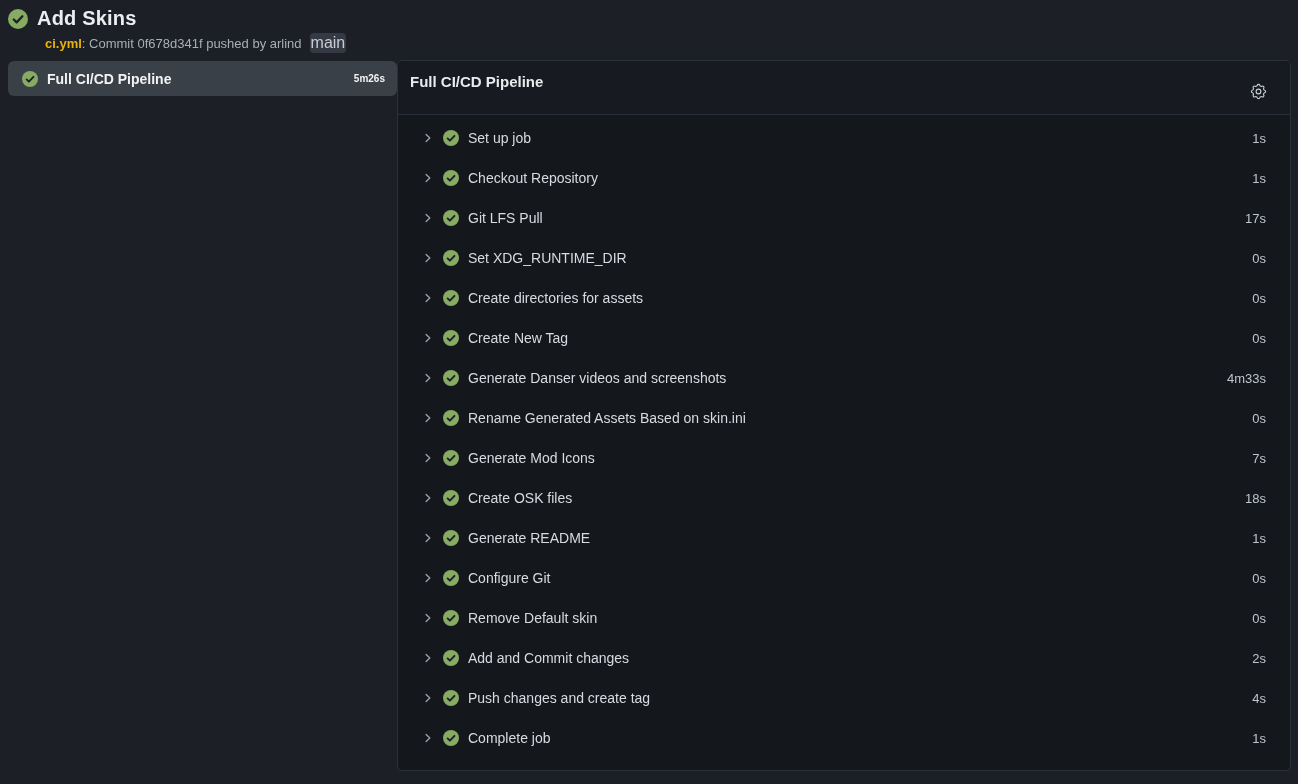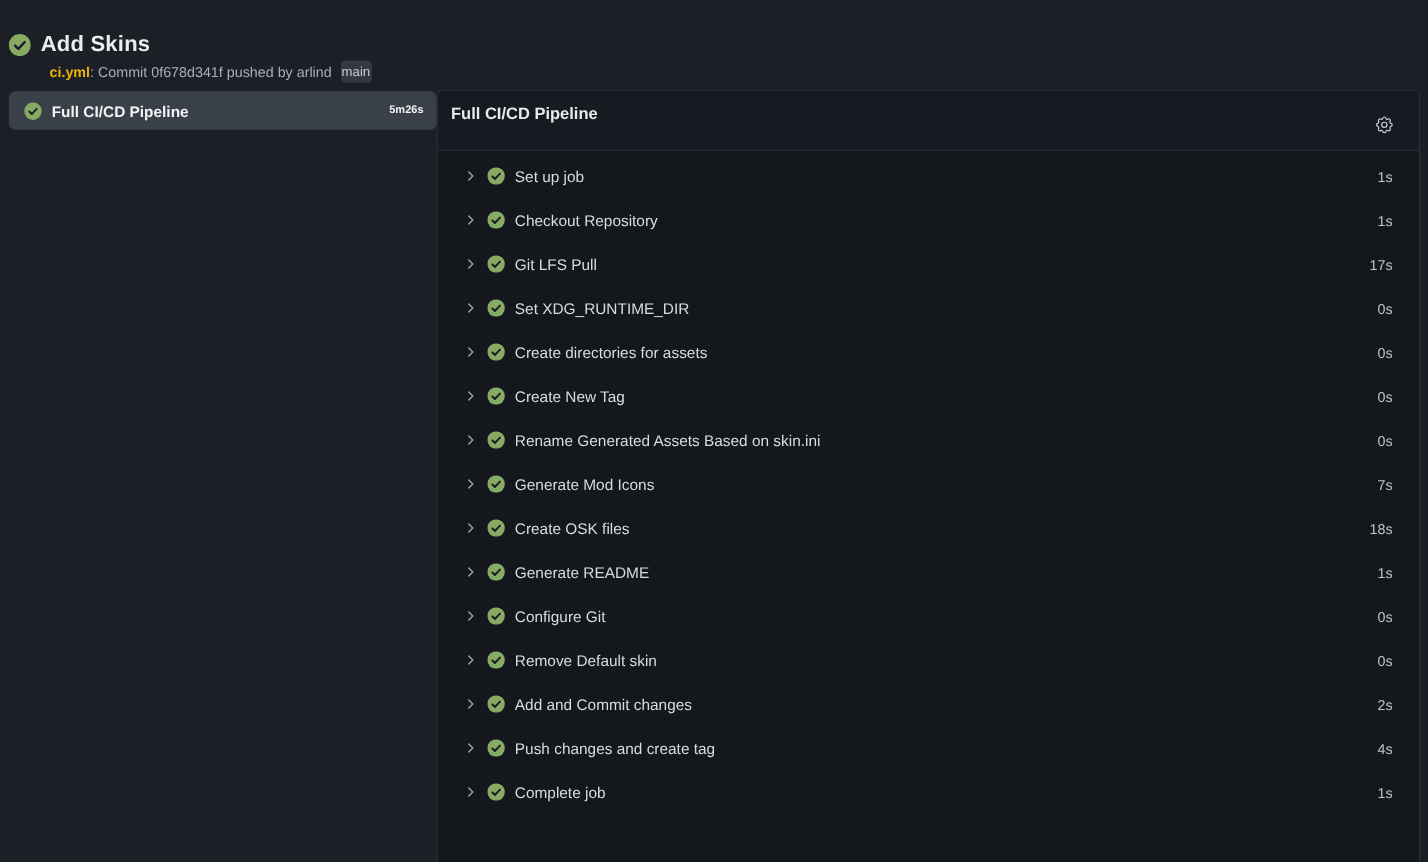--- a/index.html
+++ b/index.html
@@ -14,30 +14,30 @@
   }
   *{box-sizing:border-box;margin:0;padding:0;}
   html,body{width:1298px;height:784px;overflow:hidden;}
   body{
     background:var(--page-bg);
     font-family:"Liberation Sans","DejaVu Sans",sans-serif;
     color:#d8dbe0;
   }
   
   .run-header{padding:7px 8px 0 8px;}
-  .run-title-row{display:flex;align-items:center;gap:9px;margin-top:22px;}
+  .run-title-row{display:flex;align-items:center;gap:9px;}
   .check{display:inline-block;flex:none;}
   .check circle{fill:var(--success-green);}
   .check path{stroke:var(--check-stroke);stroke-width:1.8;fill:none;stroke-linecap:round;stroke-linejoin:round;}
   .run-title{font-size:20px;font-weight:600;color:#ecedf0;letter-spacing:.2px;}
   .run-subtitle{margin:3px 0 0 37px;font-size:13px;color:#a8aeb8;display:flex;align-items:center;}
   .wf-file{font-weight:700;color:#eab308;}
   .branch-badge{
     display:inline-block;margin-left:8px;padding:2px 1px;border-radius:4px;
-    background:var(--badge-bg);color:#c7ccd4;font-size:12px;line-height:16px;cursor:pointer;
+    background:var(--badge-bg);color:#c7ccd4;font-size:16px;line-height:16px;cursor:pointer;
   }
   
   .columns{display:flex;align-items:flex-start;padding:8px 7px 0 8px;}
   .sidebar{width:389px;flex:none;}
   .job-item{
     display:flex;align-items:center;gap:9px;
     background:var(--sidebar-item-bg);border-radius:6px;
     height:35px;padding:0 12px 0 14px;cursor:pointer;
   }
   .job-item-name{flex:1;font-size:14px;font-weight:700;color:#f2f3f5;}
@@ -184,20 +184,31 @@
       <path d="M5.5 3.2 L10.4 8 L5.5 12.8"></path>
     </svg>
     <svg class="check step-check" width="16" height="16" viewBox="0 0 16 16">
       <circle cx="8" cy="8" r="8"></circle>
       <path d="M4.6 8.4l2.3 2.3 4.6-4.9"></path>
     </svg>
     <span class="step-name">Create New Tag</span>
     <span class="step-duration">0s</span>
   </div>
 
+  <div class="step-row">
+    <svg class="step-chevron" width="12" height="12" viewBox="0 0 16 16">
+      <path d="M5.5 3.2 L10.4 8 L5.5 12.8"></path>
+    </svg>
+    <svg class="check step-check" width="16" height="16" viewBox="0 0 16 16">
+      <circle cx="8" cy="8" r="8"></circle>
+      <path d="M4.6 8.4l2.3 2.3 4.6-4.9"></path>
+    </svg>
+    <span class="step-name">Generate Danser videos and screenshots</span>
+    <span class="step-duration">4m33s</span>
+  </div>
 
   <div class="step-row">
     <svg class="step-chevron" width="12" height="12" viewBox="0 0 16 16">
       <path d="M5.5 3.2 L10.4 8 L5.5 12.8"></path>
     </svg>
     <svg class="check step-check" width="16" height="16" viewBox="0 0 16 16">
       <circle cx="8" cy="8" r="8"></circle>
       <path d="M4.6 8.4l2.3 2.3 4.6-4.9"></path>
     </svg>
     <span class="step-name">Rename Generated Assets Based on skin.ini</span>

